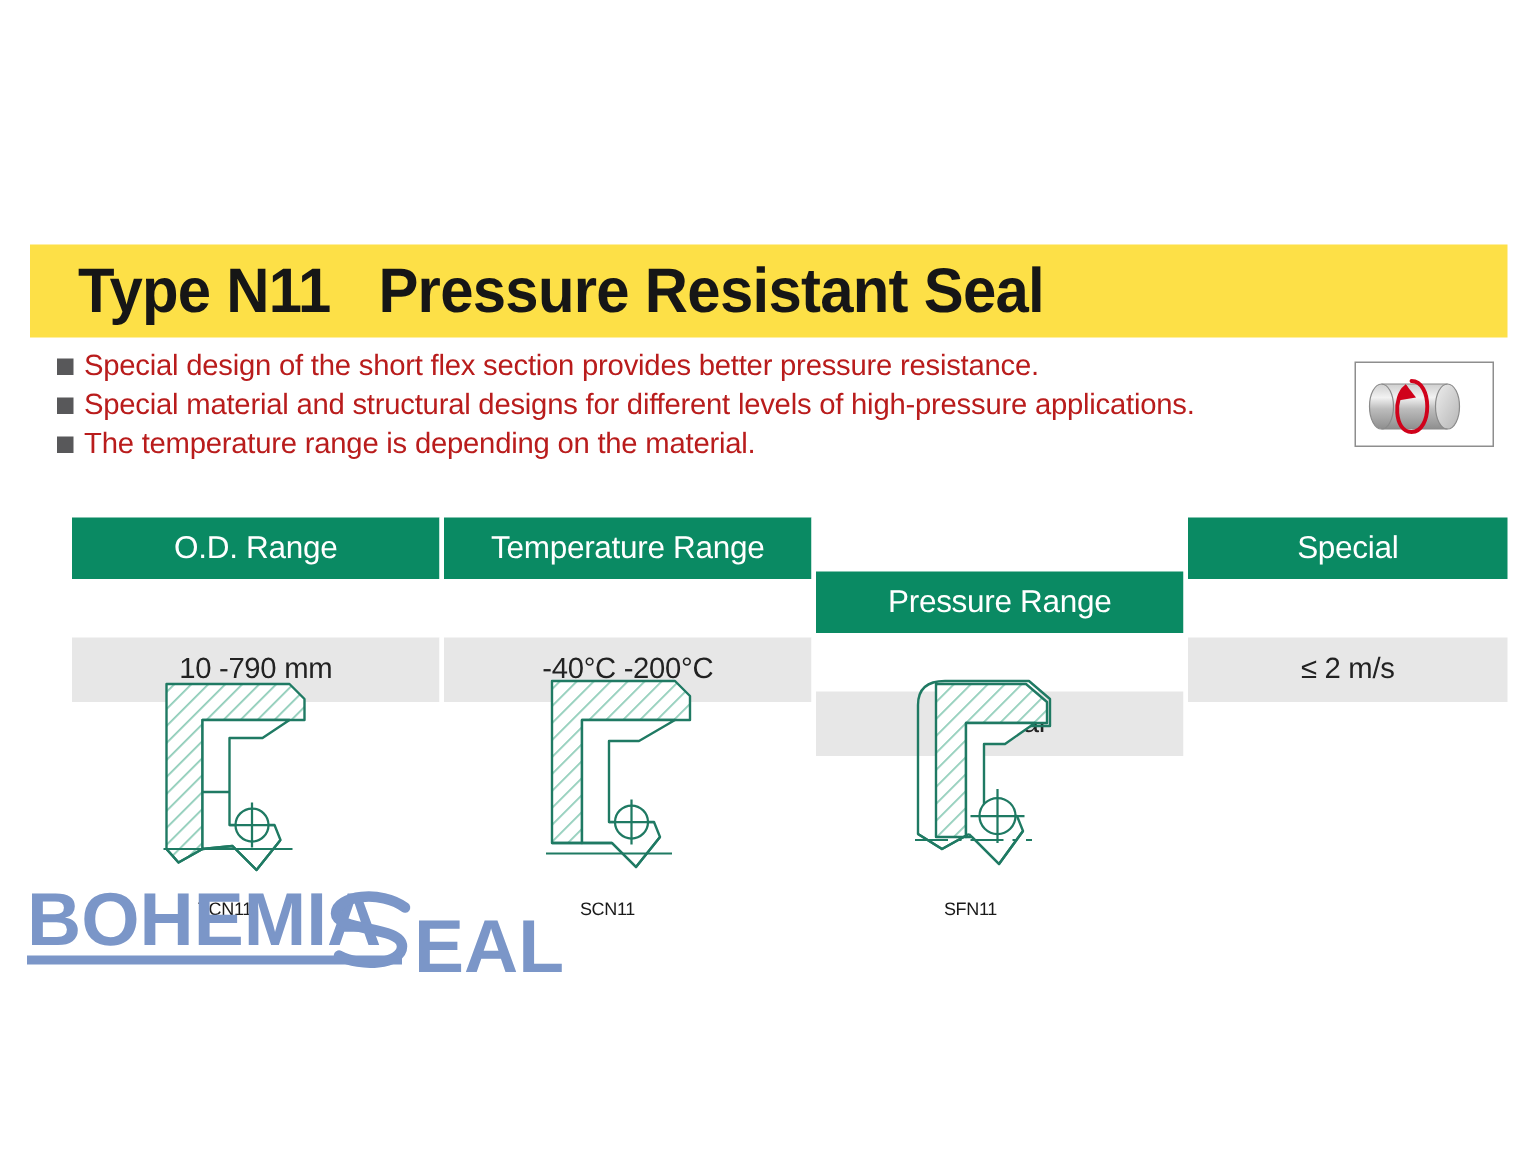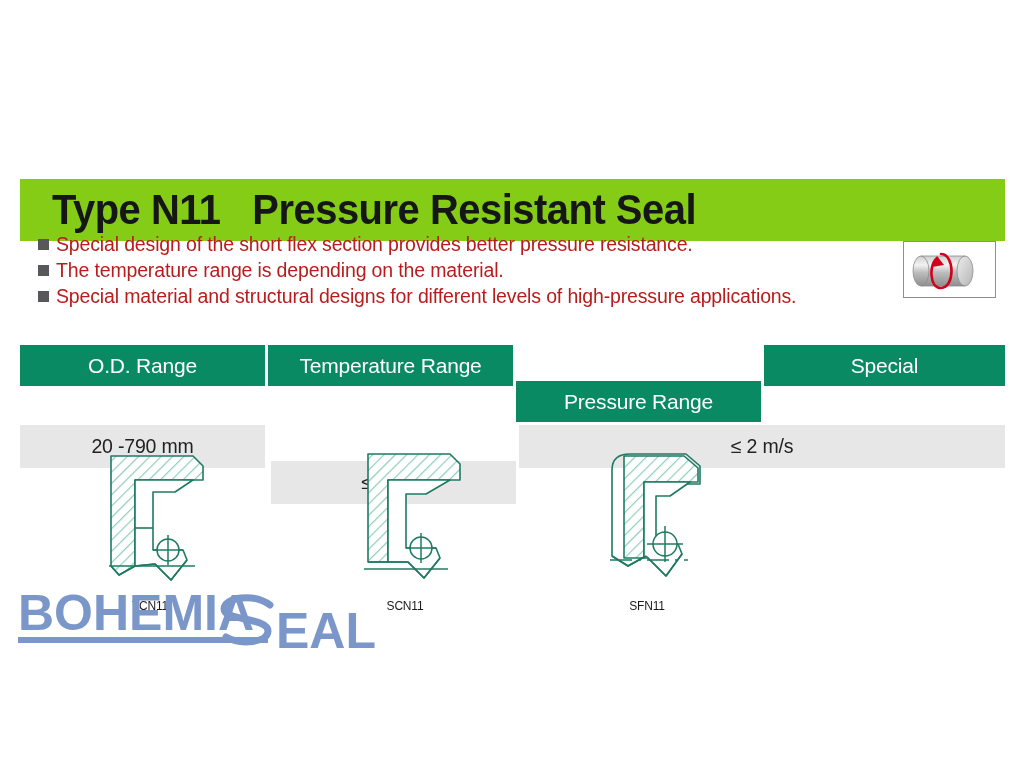--- a/index.html
+++ b/index.html
@@ -17,24 +17,23 @@
     -webkit-font-smoothing: antialiased;
   }
 
   
   #title-band {
     position: absolute;
     left: 20px;
     top: 163px;
     width: 985px;
     height: 62px;
-    background: #84cc16;
+    background: #fde047;
     display: flex;
     align-items: center;
-    margin-top: 16px;
   }
   #title-text {
     margin-left: 32px;
     font-size: 42px;
     font-weight: bold;
     color: #161616;
     letter-spacing: -0.5px;
     transform: scaleX(0.95);
     transform-origin: left center;
     white-space: pre;
@@ -109,21 +108,21 @@
     letter-spacing: -0.2px;
   }
   .td {
     background: #e7e7e7;
     color: #222222;
     height: 43px;
     font-size: 19.5px;
     letter-spacing: -0.2px;
   }
   .col-sep { width: 3px; flex: 0 0 3px; background: #ffffff; }
-  .c0 { flex: 0 0 245px; }
+  .c0 { flex: 0 0 245px; margin-left: 28px; }
   .c1 { flex: 0 0 245px; }
   .c2 { flex: 0 0 245px; margin-top: 36px; }
   .c3 { flex: 1 1 auto; }
 
   
   #diagram-strip {
     position: absolute;
     left: 20px;
     top: 440px;
     width: 985px;
@@ -165,25 +164,25 @@
   <div id="title-text">Type N11   Pressure Resistant Seal</div>
 </div>
 
 <div id="features">
   <div class="feature-row">
     <span class="bullet-square"></span>
     <span class="feature-text">Special design of the short flex section provides better pressure resistance.</span>
   </div>
   <div class="feature-row">
     <span class="bullet-square"></span>
-    <span class="feature-text">The temperature range is depending on the material.</span>
+    <span class="feature-text">Special material and structural designs for different levels of high-pressure applications.</span>
   </div>
   <div class="feature-row">
     <span class="bullet-square"></span>
-    <span class="feature-text">Special material and structural designs for different levels of high-pressure applications.</span>
+    <span class="feature-text">The temperature range is depending on the material.</span>
   </div>
 </div>
 
 <div id="rotation-icon-box">
   <svg width="91" height="55" viewBox="0 0 91 55">
     <defs>
       <linearGradient id="shaftGrad" x1="0" y1="0" x2="0" y2="1">
         <stop offset="0" stop-color="#cfcfcf"></stop>
         <stop offset="0.30" stop-color="#f2f2f2"></stop>
         <stop offset="0.55" stop-color="#bdbdbd"></stop>
@@ -208,22 +207,23 @@
   <div class="table-row head-row">
     <div class="th c0">O.D. Range</div>
     <div class="col-sep"></div>
     <div class="th c1">Temperature Range</div>
     <div class="col-sep"></div>
     <div class="th c2">Pressure Range</div>
     <div class="col-sep"></div>
     <div class="th c3">Special</div>
   </div>
   <div class="table-row">
-    <div class="td c0">20 -790 mm</div>
-    <div class="col-sep"></div>
+    <div class="td c0">10 -790 mm</div>
+    <div class="col-sep"></div>
+    <div class="td c1">-40°C -200°C</div>
     <div class="col-sep"></div>
     <div class="td c2">≤ 10bar</div>
     <div class="col-sep"></div>
     <div class="td c3">≤ 2 m/s</div>
   </div>
 </div>
 
 <div id="diagram-strip">
 
   <svg width="0" height="0" style="position:absolute">

